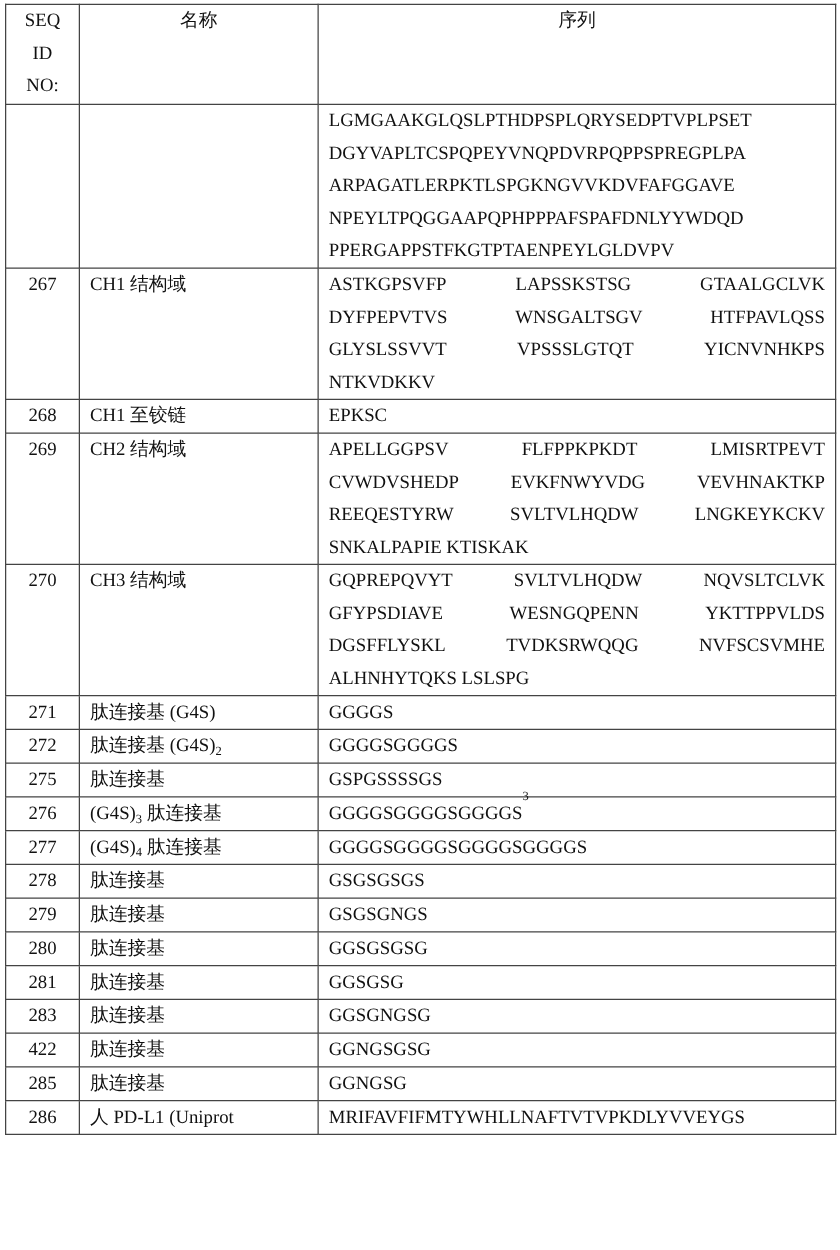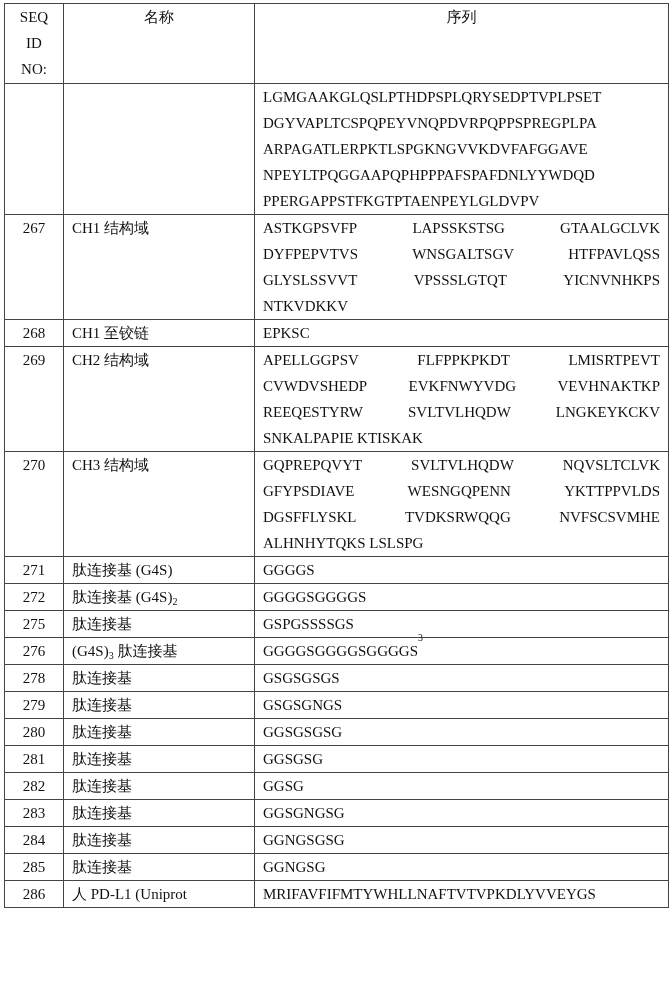--- a/index.html
+++ b/index.html
@@ -172,20 +172,29 @@
         <td class="id">276</td>
         <td><span>(G4S)</span><sub>3</sub><span> 肽连接基</span></td>
         <td>
           <div class="seqline single">
             <span>GGGGSGGGGSGGGGS</span>
             <sub>3</sub>
           </div>
         </td>
       </tr>
       <tr>
+        <td class="id">277</td>
+        <td><span>(G4S)</span><sub>4</sub><span> 肽连接基</span></td>
+        <td>
+          <div class="seqline single">
+            <span>GGGGSGGGGSGGGGSGGGGS</span>
+          </div>
+        </td>
+      </tr>
+      <tr>
         <td class="id">278</td>
         <td><span>肽连接基</span></td>
         <td>
           <div class="seqline single">
             <span>GSGSGSGS</span>
           </div>
         </td>
       </tr>
       <tr>
         <td class="id">279</td>
@@ -208,39 +217,30 @@
       <tr>
         <td class="id">281</td>
         <td><span>肽连接基</span></td>
         <td>
           <div class="seqline single">
             <span>GGSGSG</span>
           </div>
         </td>
       </tr>
       <tr>
-        <td class="id">282</td>
-        <td><span>肽连接基</span></td>
-        <td>
-          <div class="seqline single">
-            <span>GGSG</span>
-          </div>
-        </td>
-      </tr>
-      <tr>
         <td class="id">283</td>
         <td><span>肽连接基</span></td>
         <td>
           <div class="seqline single">
             <span>GGSGNGSG</span>
           </div>
         </td>
       </tr>
       <tr>
-        <td class="id">284</td>
+        <td class="id">422</td>
         <td><span>肽连接基</span></td>
         <td>
           <div class="seqline single">
             <span>GGNGSGSG</span>
           </div>
         </td>
       </tr>
       <tr>
         <td class="id">285</td>
         <td><span>肽连接基</span></td>

